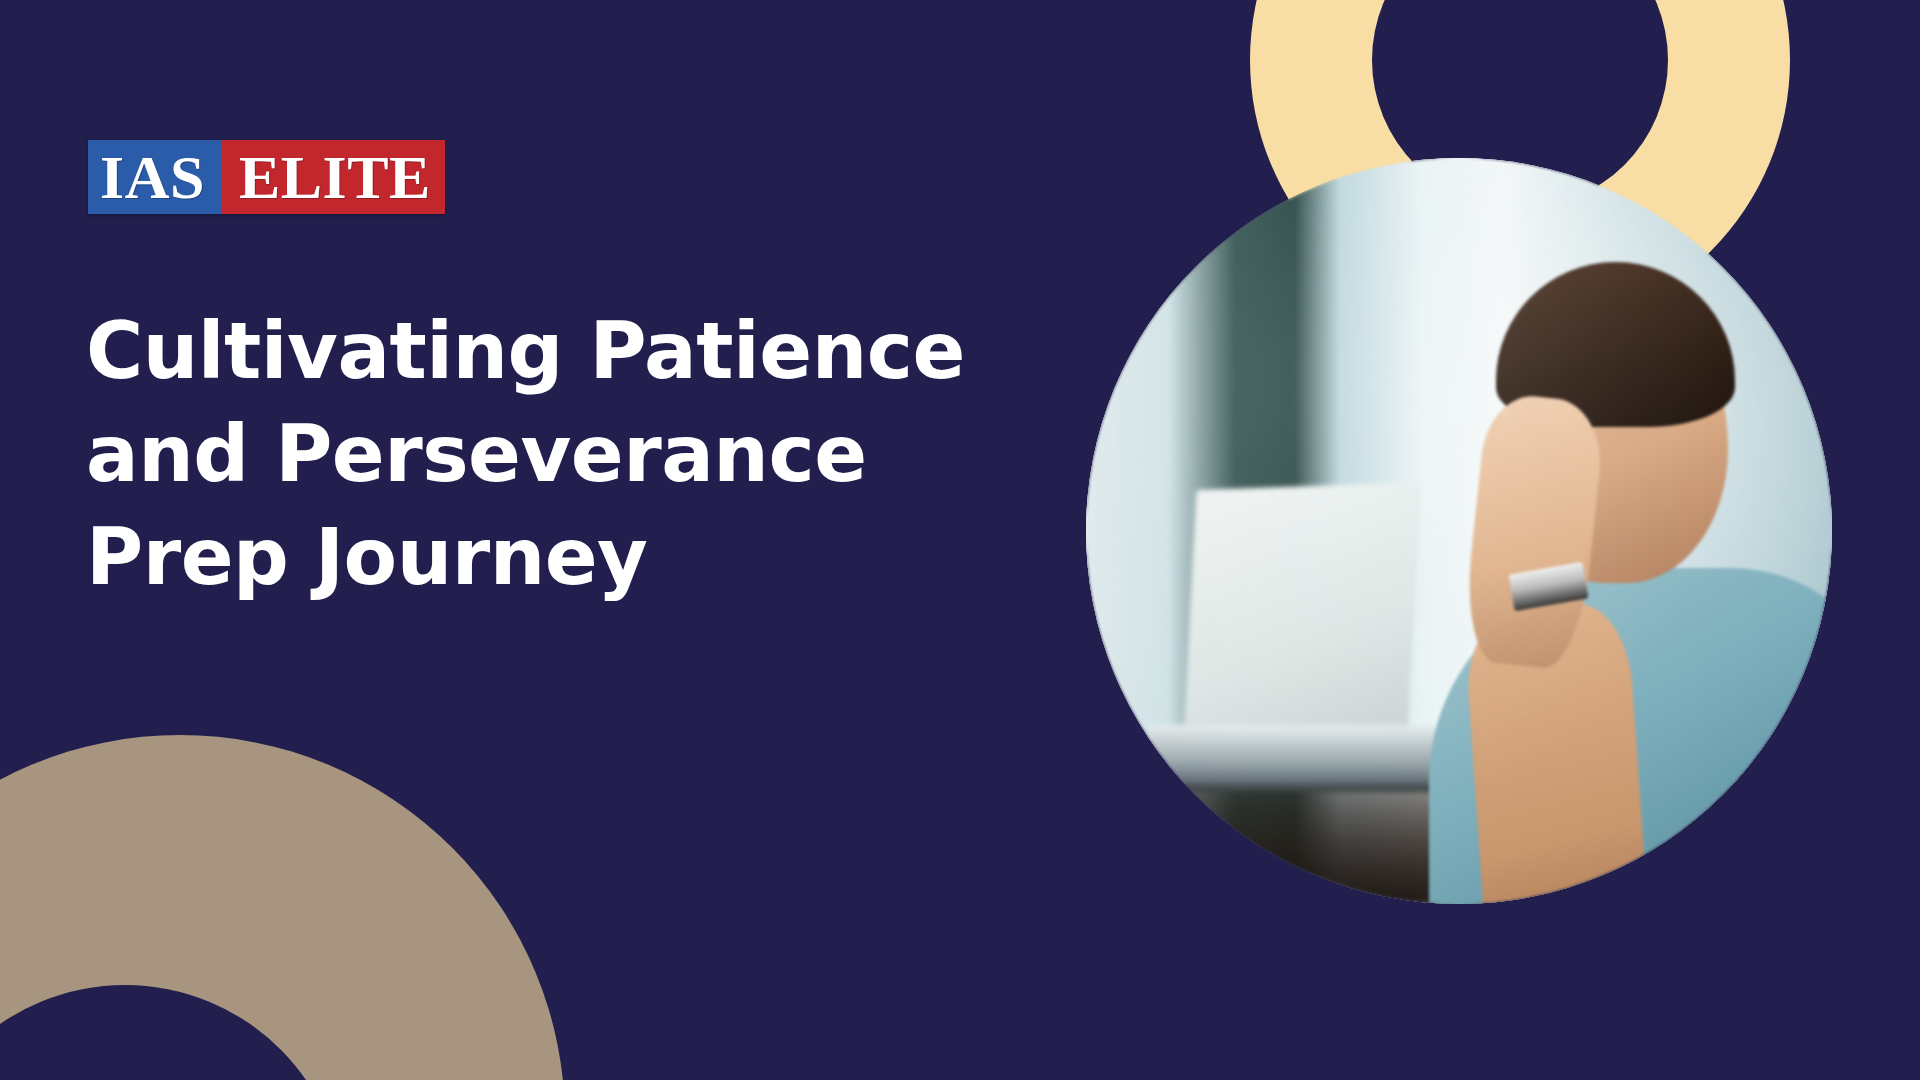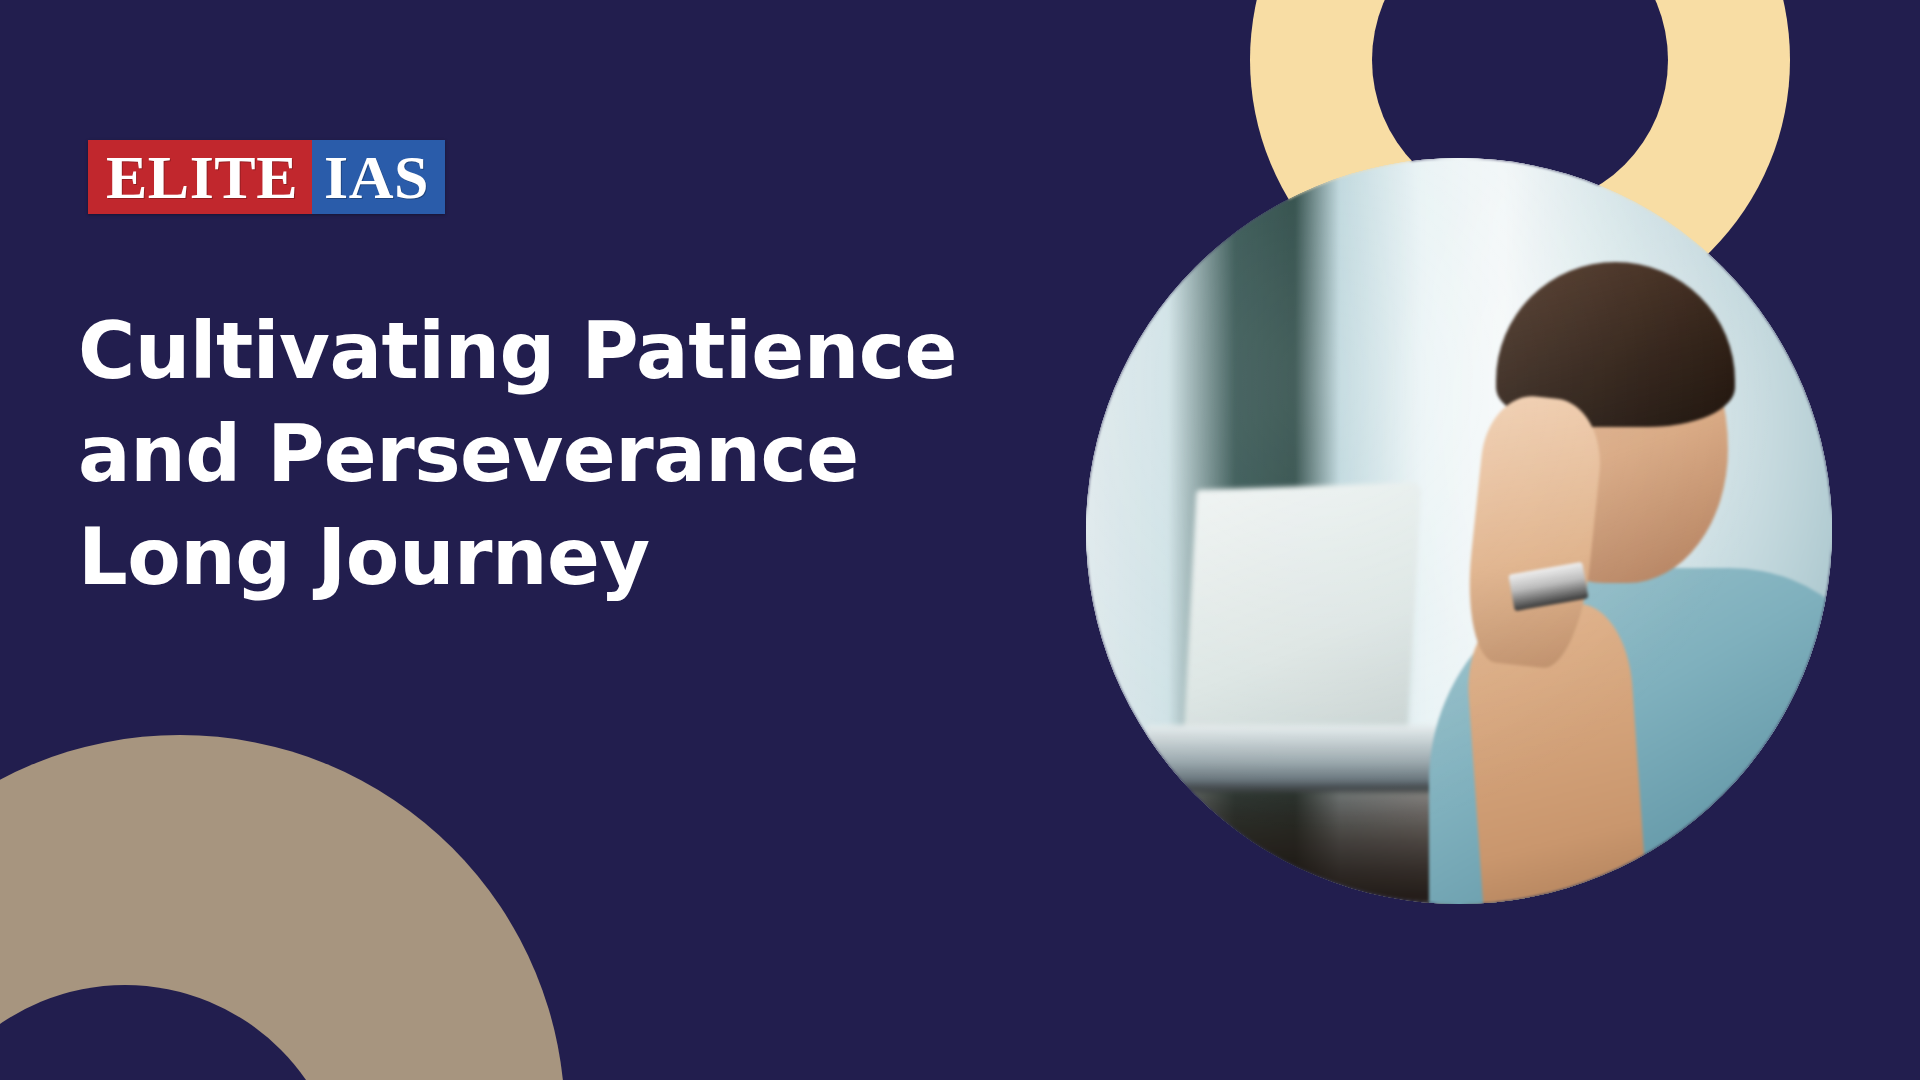--- a/index.html
+++ b/index.html
@@ -96,20 +96,21 @@
     color: #FFFFFF;
     font-family: "DejaVu Sans", "Liberation Sans", sans-serif;
     font-weight: 700;
     font-size: 78px;
     line-height: 1.32;
     letter-spacing: -0.5px;
   }
   #headline .hl-line {
     display: block;
     white-space: nowrap;
+    margin-left: 8px;
   }
 
   
   #photo-circle {
     position: absolute;
     left: 1086px;
     top: 158px;
     width: 746px;
     height: 746px;
     border-radius: 50%;
@@ -260,23 +261,23 @@
     <div id="photo-person-shirt"></div>
     <div id="photo-person-arm"></div>
     <div id="photo-person-head"></div>
     <div id="photo-person-hair"></div>
     <div id="photo-person-hand"></div>
     <div id="photo-person-watch"></div>
     <div id="photo-soft"></div>
   </div>
 
   <div id="logo">
+    <span class="logo-chip" id="logo-ias">IAS</span>
     <span class="logo-chip" id="logo-elite">ELITE</span>
-    <span class="logo-chip" id="logo-ias">IAS</span>
   </div>
 
   <h1 id="headline">
     <span class="hl-line">Cultivating Patience</span>
     <span class="hl-line">and Perseverance</span>
-    <span class="hl-line">Long Journey</span>
+    <span class="hl-line">Prep Journey</span>
   </h1>
 
 </div>
 
 </body></html>

